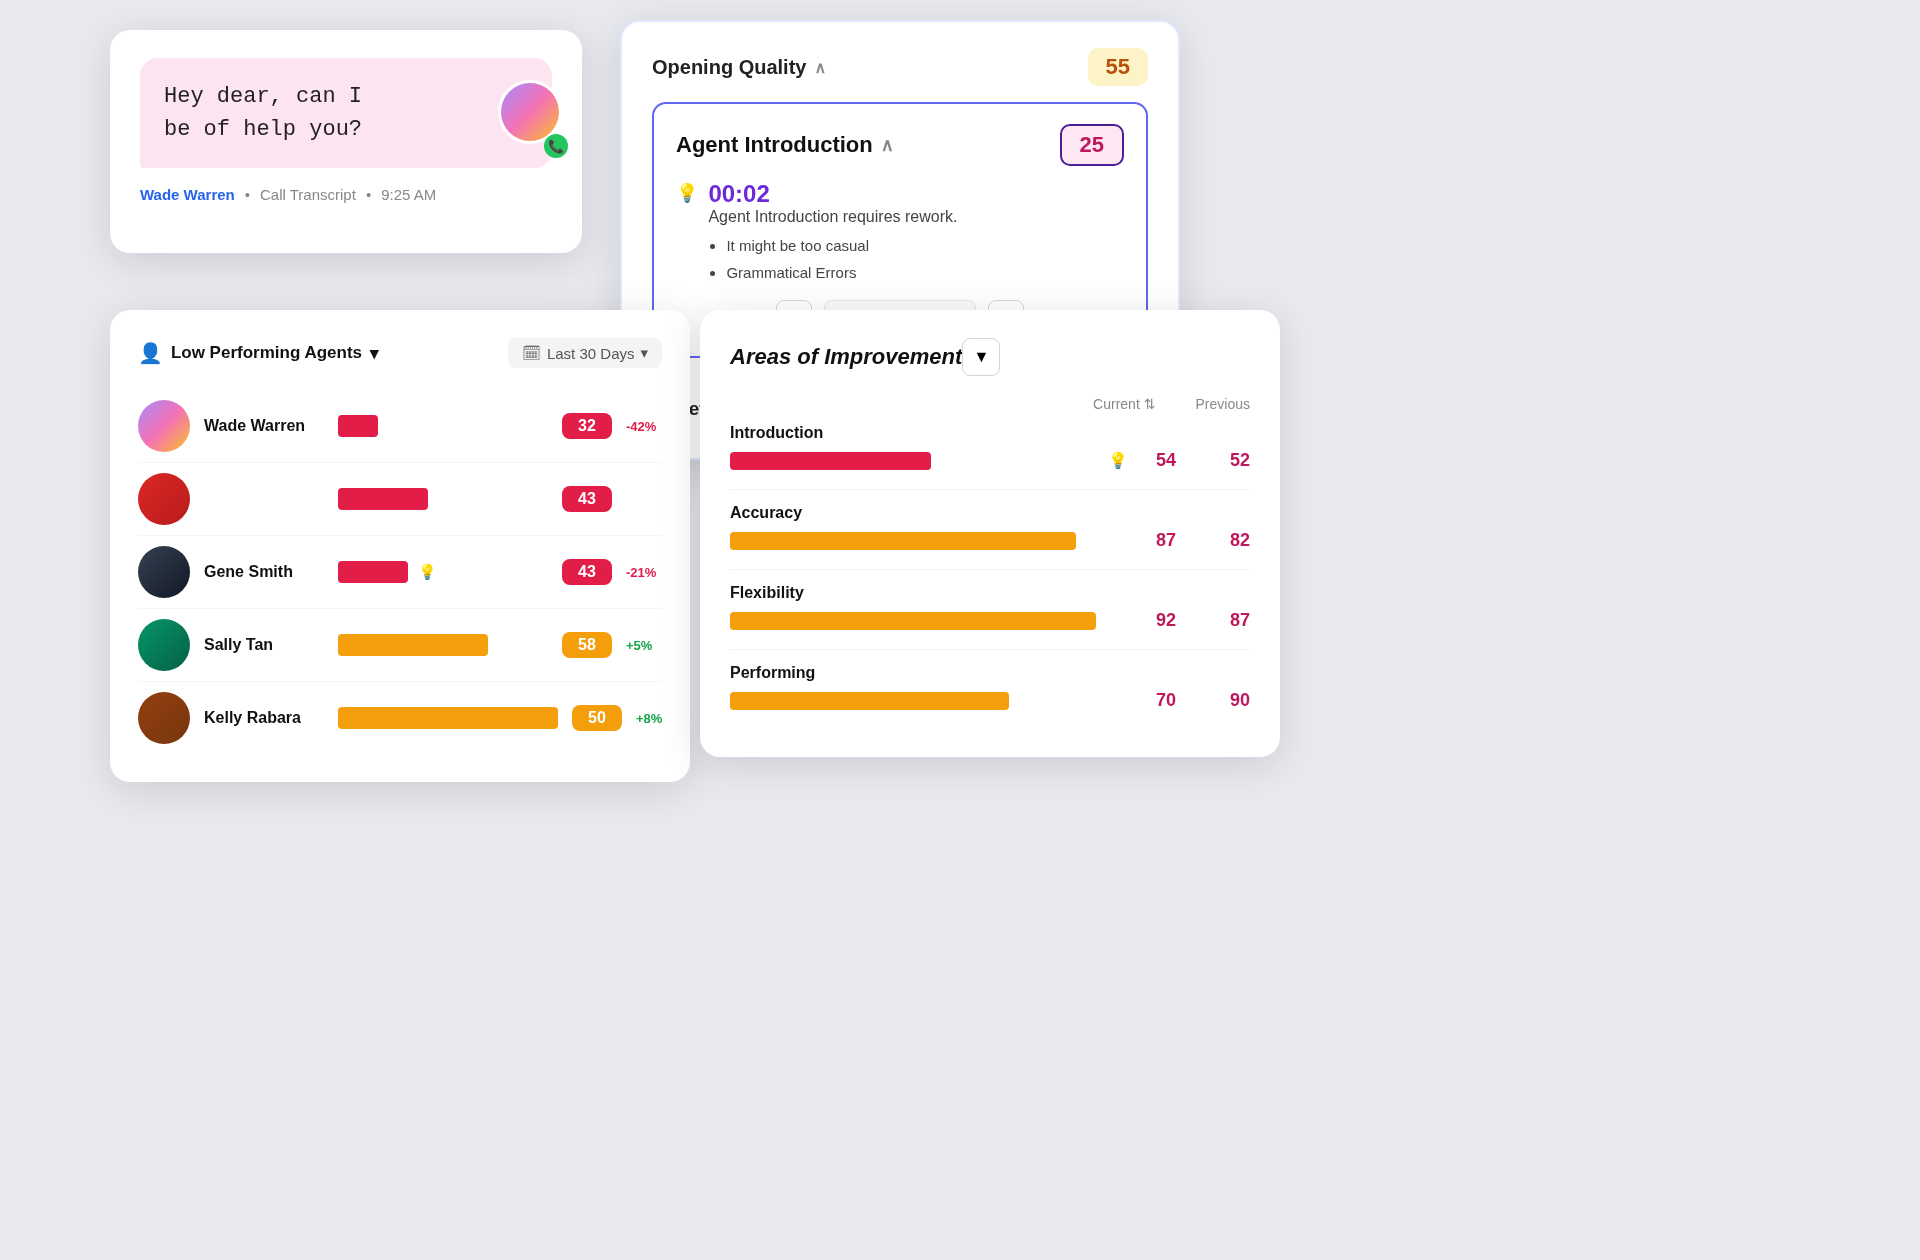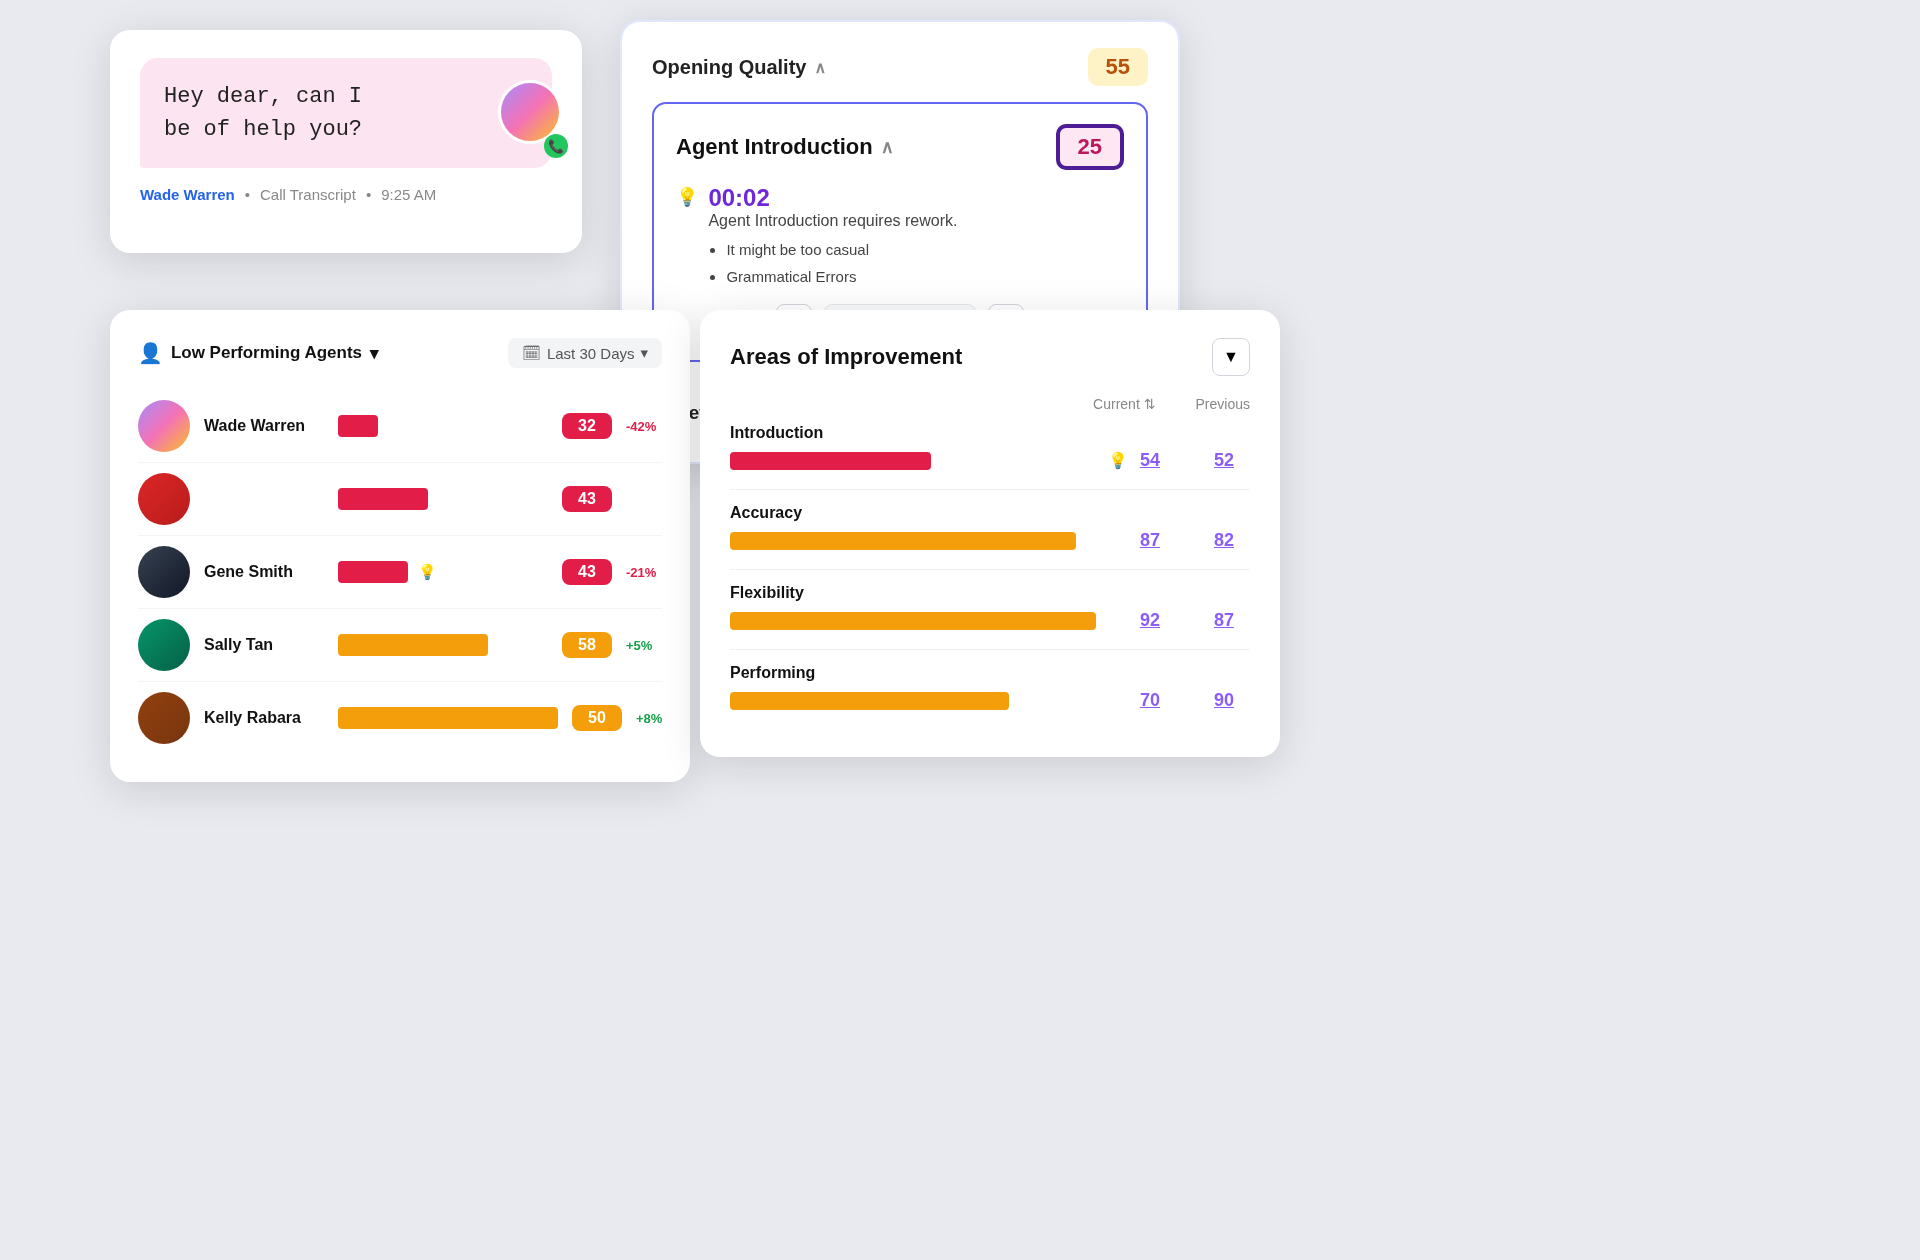--- a/index.html
+++ b/index.html
@@ -121,21 +121,21 @@
       padding: 6px 18px;
       border-radius: 10px;
     }
     .score-badge-pink {
       background: #fce7f3;
       color: #be185d;
       font-weight: 700;
       font-size: 22px;
       padding: 6px 18px;
       border-radius: 10px;
-      border: 4px solid #4c1d95;
+      border: 2px solid #4c1d95;
     }
 
     .agent-intro-section {
       border: 2px solid #6366f1;
       border-radius: 14px;
       padding: 20px 22px;
       margin-bottom: 16px;
     }
     .agent-intro-header {
       display: flex;
@@ -371,22 +371,22 @@
       background: white;
       border-radius: 20px;
       padding: 28px 30px;
       box-shadow: 0 8px 40px rgba(0,0,0,0.13);
       width: 580px;
       z-index: 10;
     }
     .improvement-header {
       display: flex;
       align-items: center;
-      justify-content: space-between;
       margin-bottom: 20px;
+      font-style: italic;
     }
     .improvement-title {
       font-size: 22px;
       font-weight: 700;
       color: #111;
     }
     .filter-icon-btn {
       width: 38px;
       height: 38px;
       border: 1.5px solid #d1d5db;
@@ -440,23 +440,23 @@
       border-radius: 4px;
     }
     .metric-scores {
       display: flex;
       gap: 38px;
       min-width: 100px;
     }
     .metric-score {
       font-size: 18px;
       font-weight: 700;
-      color: #8b5cf6;
+      color: #be185d;
       min-width: 36px;
-      text-decoration: underline;
+      text-align: right;
     }
     .metric-lightbulb {
       font-size: 16px;
       color: #e11d48;
     }
 
     .divider {
       border: none;
       border-top: 1px solid #f0f0f0;
       margin: 14px 0;

